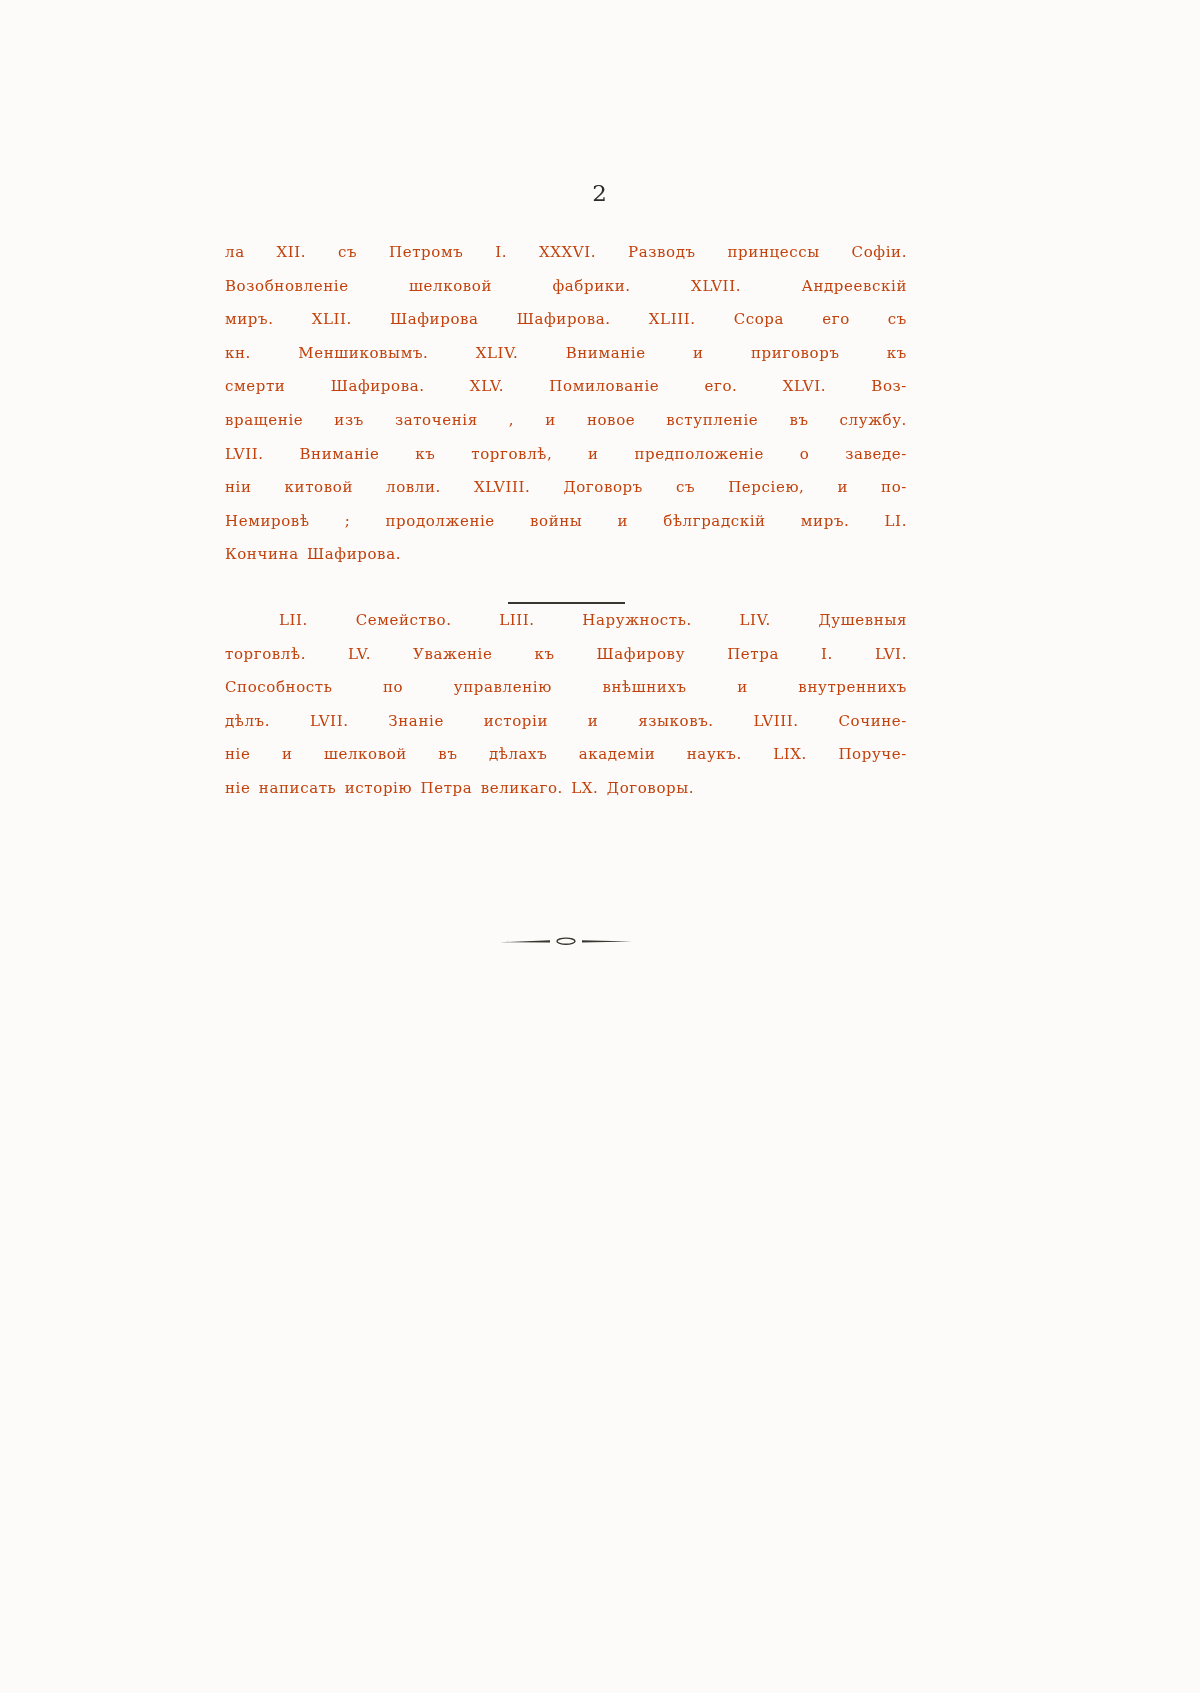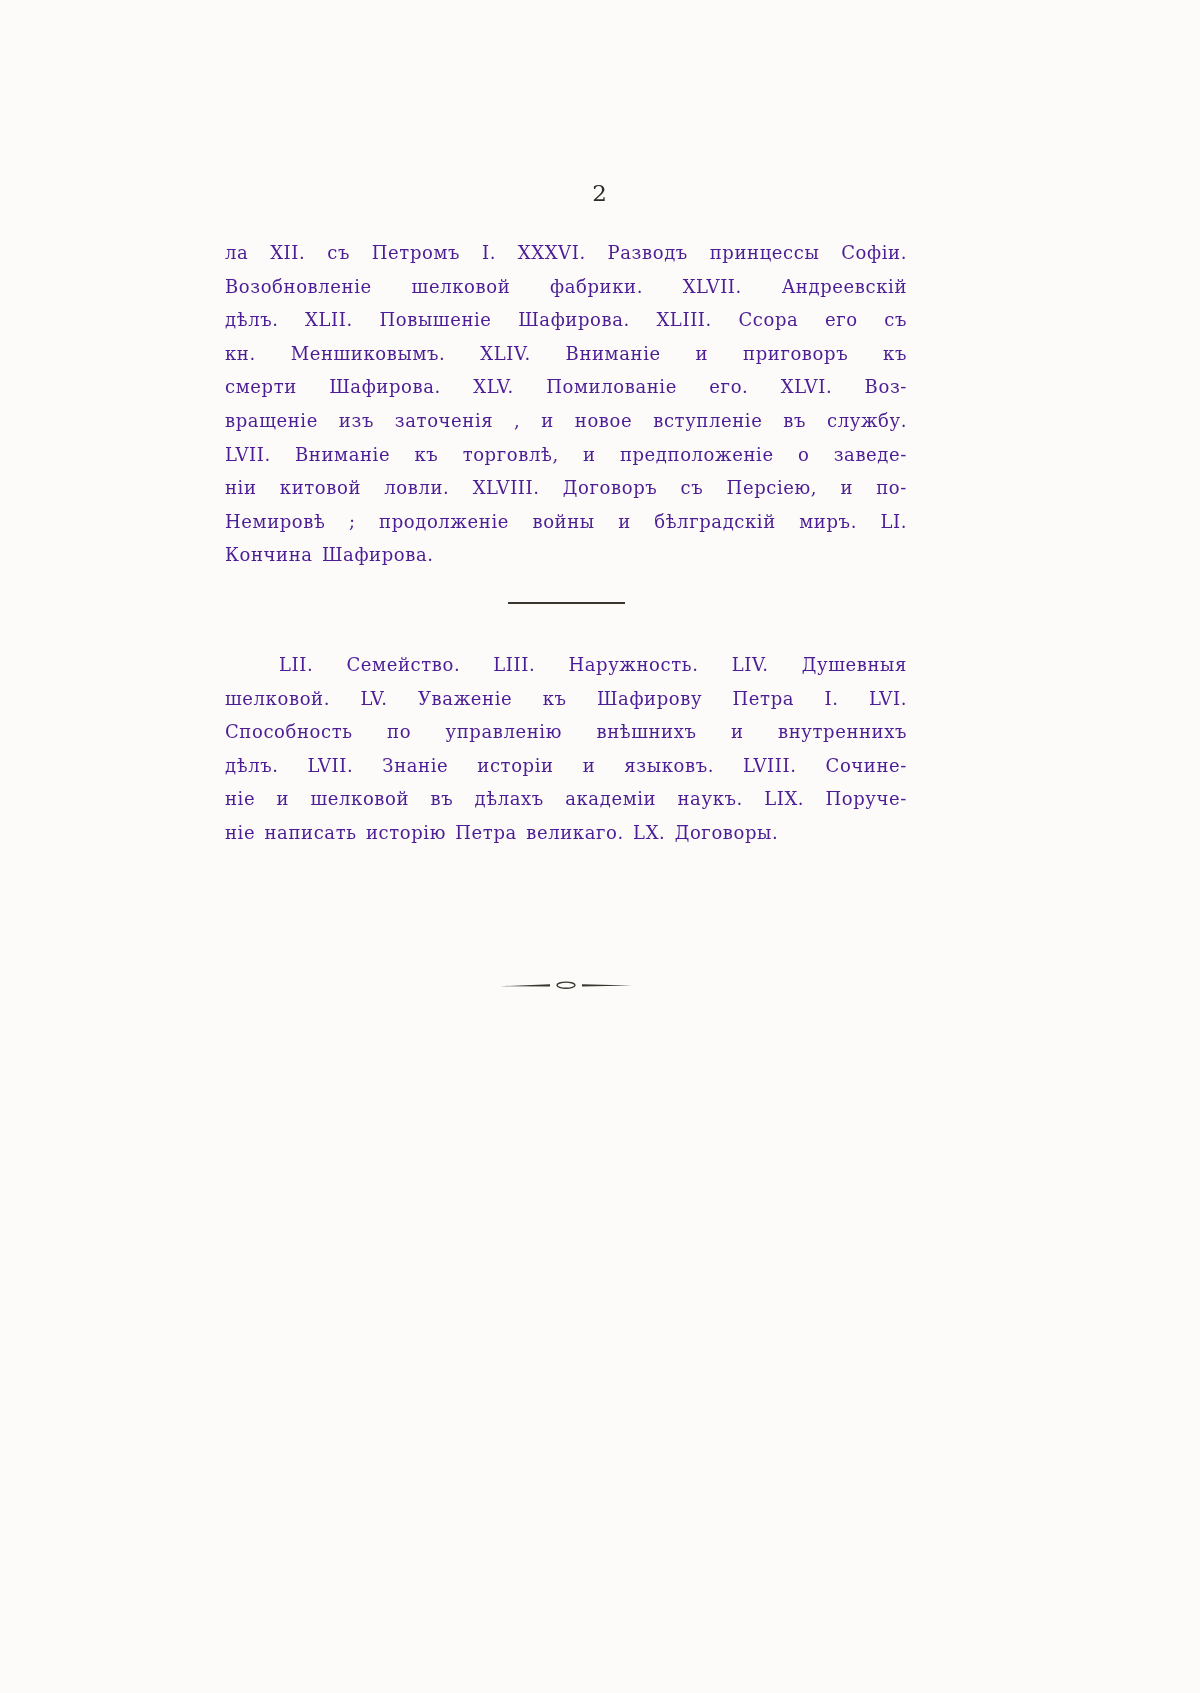--- a/index.html
+++ b/index.html
@@ -29,42 +29,41 @@
     letter-spacing: 1px;
     color: #2f2a25;
   }
   .text-block {
     position: absolute;
     top: 236px;
     left: 225px;
     width: 682px;
   }
   .para .line {
-    font-size: 18px;
+    font-size: 15px;
     line-height: 33.6px;
     letter-spacing: 0.6px;
     word-spacing: 3px;
     text-align: justify;
     text-align-last: justify;
-    color: #4c1d95;
+    color: #c2410c;
   }
   .para .line:last-child {
     text-align-last: left;
   }
   .para.indent-first .line:first-child {
     text-indent: 54px;
   }
   .rule-divider {
     width: 117px;
     height: 2px;
     background: #3a352e;
     margin: 30px auto 0 auto;
   }
   .para-2 {
-    margin-top: 44px;
   }
   .end-ornament {
     margin: 128px auto 0 auto;
     width: 132px;
     height: 14px;
     display: flex;
     align-items: center;
     justify-content: center;
   }
 </style>
@@ -73,35 +72,35 @@
 
 <div class="page">
 
   <div class="page-number">2</div>
 
   <div class="text-block">
 
     <div class="para para-1">
         <div class="line">ла XII. съ Петромъ I. XXXVI. Разводъ принцессы Софіи.</div>
         <div class="line">Возобновленіе шелковой фабрики. XLVII. Андреевскій</div>
-        <div class="line">дѣлъ. XLII. Повышеніе Шафирова. XLIII. Ссора его съ</div>
+        <div class="line">миръ. XLII. Шафирова Шафирова. XLIII. Ссора его съ</div>
         <div class="line">кн. Меншиковымъ. XLIV. Вниманіе и приговоръ къ</div>
         <div class="line">смерти Шафирова. XLV. Помилованіе его. XLVI. Воз-</div>
         <div class="line">вращеніе изъ заточенія , и новое вступленіе въ службу.</div>
         <div class="line">LVII. Вниманіе къ торговлѣ, и предположеніе о заведе-</div>
         <div class="line">ніи китовой ловли. XLVIII. Договоръ съ Персіею, и по-</div>
         <div class="line">Немировѣ ; продолженіе войны и бѣлградскій миръ. LI.</div>
         <div class="line">Кончина Шафирова.</div>
       </div>
 
     <div class="rule-divider"></div>
 
     <div class="para para-2 indent-first">
         <div class="line">LII. Семейство. LIII. Наружность. LIV. Душевныя</div>
-        <div class="line">шелковой. LV. Уваженіе къ Шафирову Петра I. LVI.</div>
+        <div class="line">торговлѣ. LV. Уваженіе къ Шафирову Петра I. LVI.</div>
         <div class="line">Способность по управленію внѣшнихъ и внутреннихъ</div>
         <div class="line">дѣлъ. LVII. Знаніе исторіи и языковъ. LVIII. Сочине-</div>
         <div class="line">ніе и шелковой въ дѣлахъ академіи наукъ. LIX. Поруче-</div>
         <div class="line">ніе написать исторію Петра великаго. LX. Договоры.</div>
       </div>
 
     <div class="end-ornament">
       <svg width="132" height="14" viewBox="0 0 132 14" aria-hidden="true">
         <polygon points="0,8.2 50,6.2 50,8.6" fill="#3a352e"></polygon>
         <ellipse cx="66" cy="7.2" rx="9" ry="3.1" fill="none" stroke="#3a352e" stroke-width="1.4"></ellipse>

